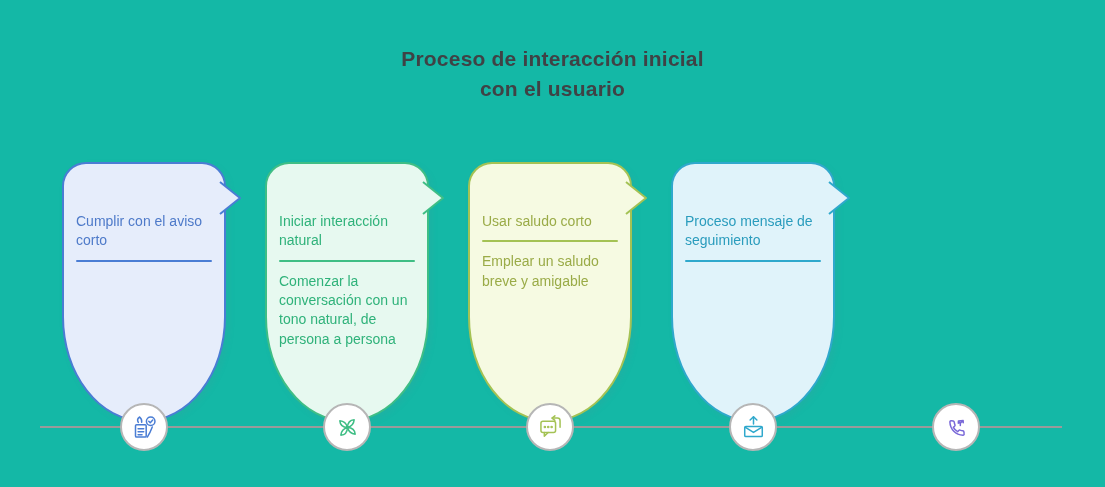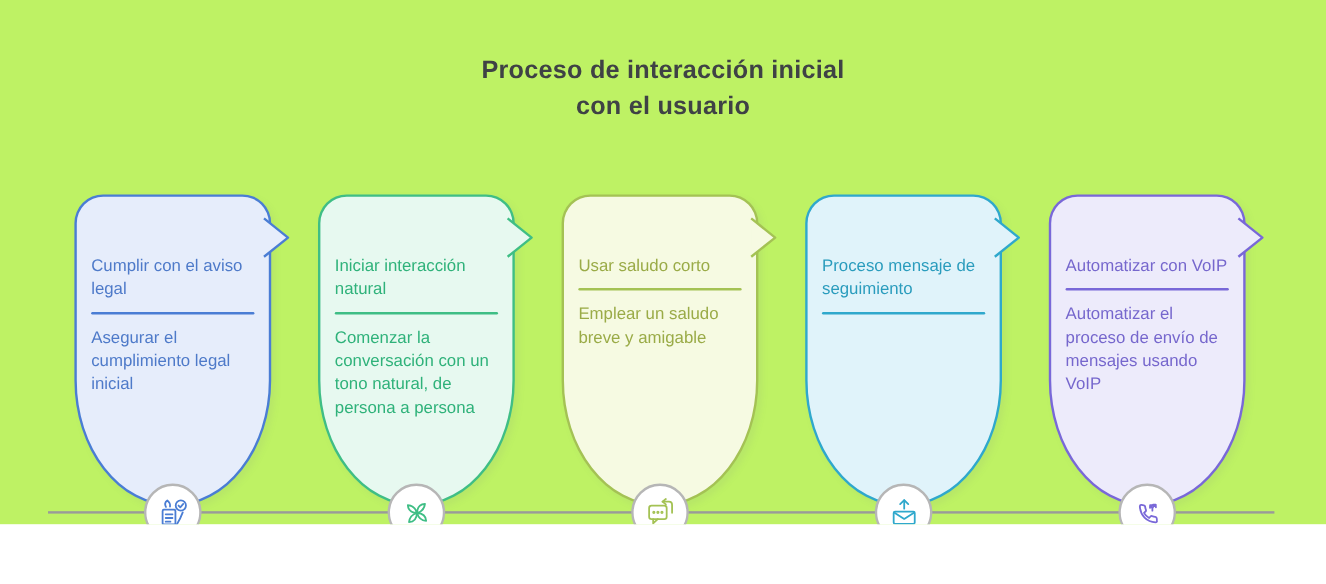--- a/index.html
+++ b/index.html
@@ -1,17 +1,17 @@
 <!DOCTYPE html>
 <html><head>
 <meta charset="utf-8">
 <style>
   html,body{margin:0;padding:0;background:#fff;}
   .canvas{
-    position:relative;width:1105px;height:437px;background:#bef264;overflow:hidden;
+    position:relative;width:1105px;height:487px;background:#14b8a6;overflow:hidden;
     font-family:"Liberation Sans", sans-serif;
   }
   .page-title{
     position:absolute;left:0;top:44px;width:100%;text-align:center;
     font-size:21px;font-weight:bold;line-height:1.45;color:#3f4245;
     white-space:pre-line;letter-spacing:.2px;
   }
   .timeline{
     position:absolute;left:40px;right:43px;top:426px;height:2px;background:#9a9a9a;z-index:1;
   }
@@ -45,23 +45,22 @@
   <div class="page-title">Proceso de interacción inicial
 con el usuario</div>
 
   <div class="timeline"></div>
 
   <div class="step" style="left: 62px; --accent: #4a7dd4; --fill: #e6edfb; --text: #4e7ac9;">
     <div class="card">
       <svg class="tail" viewBox="0 0 22 36">
           <path d="M0 2 L20 18 L0 34"></path>
         </svg>
-      <div class="card-title">Cumplir con el aviso legal</div>
+      <div class="card-title">Cumplir con el aviso corto</div>
       <div class="divider"></div>
-      <div class="card-desc">Asegurar el cumplimiento legal inicial</div>
     </div>
     <div class="icon-circle">
       <svg viewBox="0 0 24 24" fill="none" stroke="currentColor" stroke-width="1.5" stroke-linecap="round" stroke-linejoin="round">
         <rect x="4" y="9.5" width="9.5" height="11" rx="1"></rect>
         <path d="M6.3 13h5 M6.3 15.7h5 M6.3 18.4h3.5"></path>
         <circle cx="17.5" cy="6.5" r="3.8"></circle>
         <path d="M15.8 6.5l1.3 1.3 2.2-2.5"></path>
         <path d="M14.5 20.5c1.8-2.8 3.2-5.7 4.4-9"></path>
         <path d="M6.5 7.5C5.5 5.8 5.8 4 7.5 2.8 M9.5 7.3c.2-1.8-.3-3.3-1.8-4.5"></path>
       </svg>
@@ -121,28 +120,20 @@
       <svg viewBox="0 0 24 24" fill="none" stroke="currentColor" stroke-width="1.5" stroke-linecap="round" stroke-linejoin="round">
         <rect x="4.2" y="11" width="15.6" height="9" rx="1"></rect>
         <path d="M4.8 11.8L12 16.4l7.2-4.6"></path>
         <path d="M12 8.8V2.6"></path>
         <path d="M9 5.4L12 2.4l3 3"></path>
       </svg>
     </div>
   </div>
 
   <div class="step" style="left: 874px; --accent: #7968d8; --fill: #edebfb; --text: #7667cd;">
-    <div class="card">
-      <svg class="tail" viewBox="0 0 22 36">
-          <path d="M0 2 L20 18 L0 34"></path>
-        </svg>
-      <div class="card-title">Automatizar con VoIP</div>
-      <div class="divider"></div>
-      <div class="card-desc">Automatizar el proceso de envío de mensajes usando VoIP</div>
-    </div>
     <div class="icon-circle">
       <svg viewBox="0 0 24 24" fill="none" stroke="currentColor" stroke-width="1.5" stroke-linecap="round" stroke-linejoin="round">
         <path d="M6.1 6.9c.1-.6.6-1 1.2-.9l1.8.3c.5.1.9.5.9 1 .1.8.3 1.6.6 2.3.2.5 0 1-.3 1.3l-1.1 1c.9 1.6 2.1 2.9 3.8 3.8l1-1.1c.4-.4.9-.5 1.3-.3.7.3 1.5.5 2.3.6.5.1.9.5 1 1l.2 1.8c.1.6-.4 1.2-1 1.2-6.6-.3-11.4-5.1-11.7-12Z"></path>
         <path d="M15.4 10.3V8.1"></path>
         <path d="M15.4 8.1L13.7 6.3 M13.6 8.2l.1-2 2-.1"></path>
         <path d="M15.4 8.1l2.1-2.1 M15.9 5.9l2-.1.1 2"></path>
       </svg>
     </div>
   </div>
 

